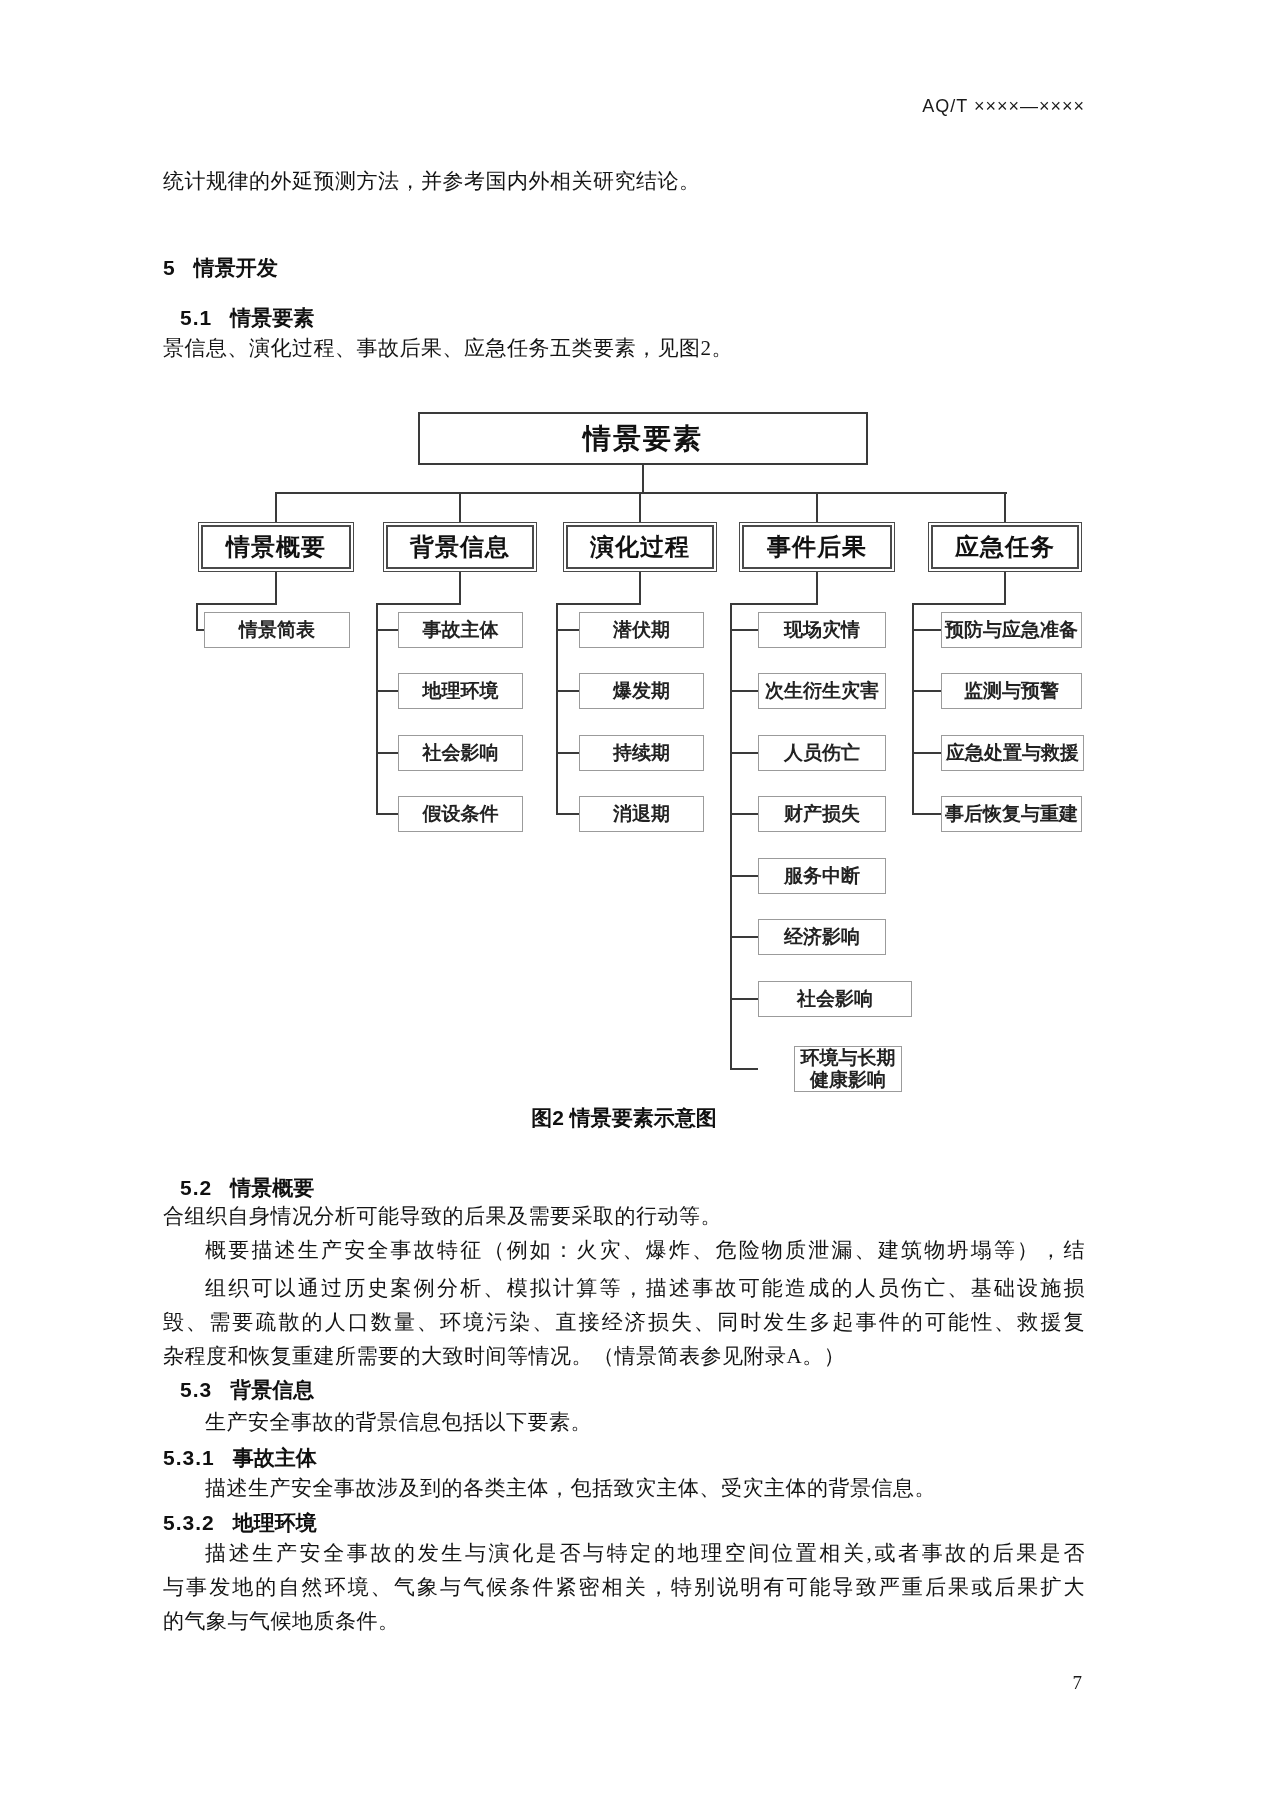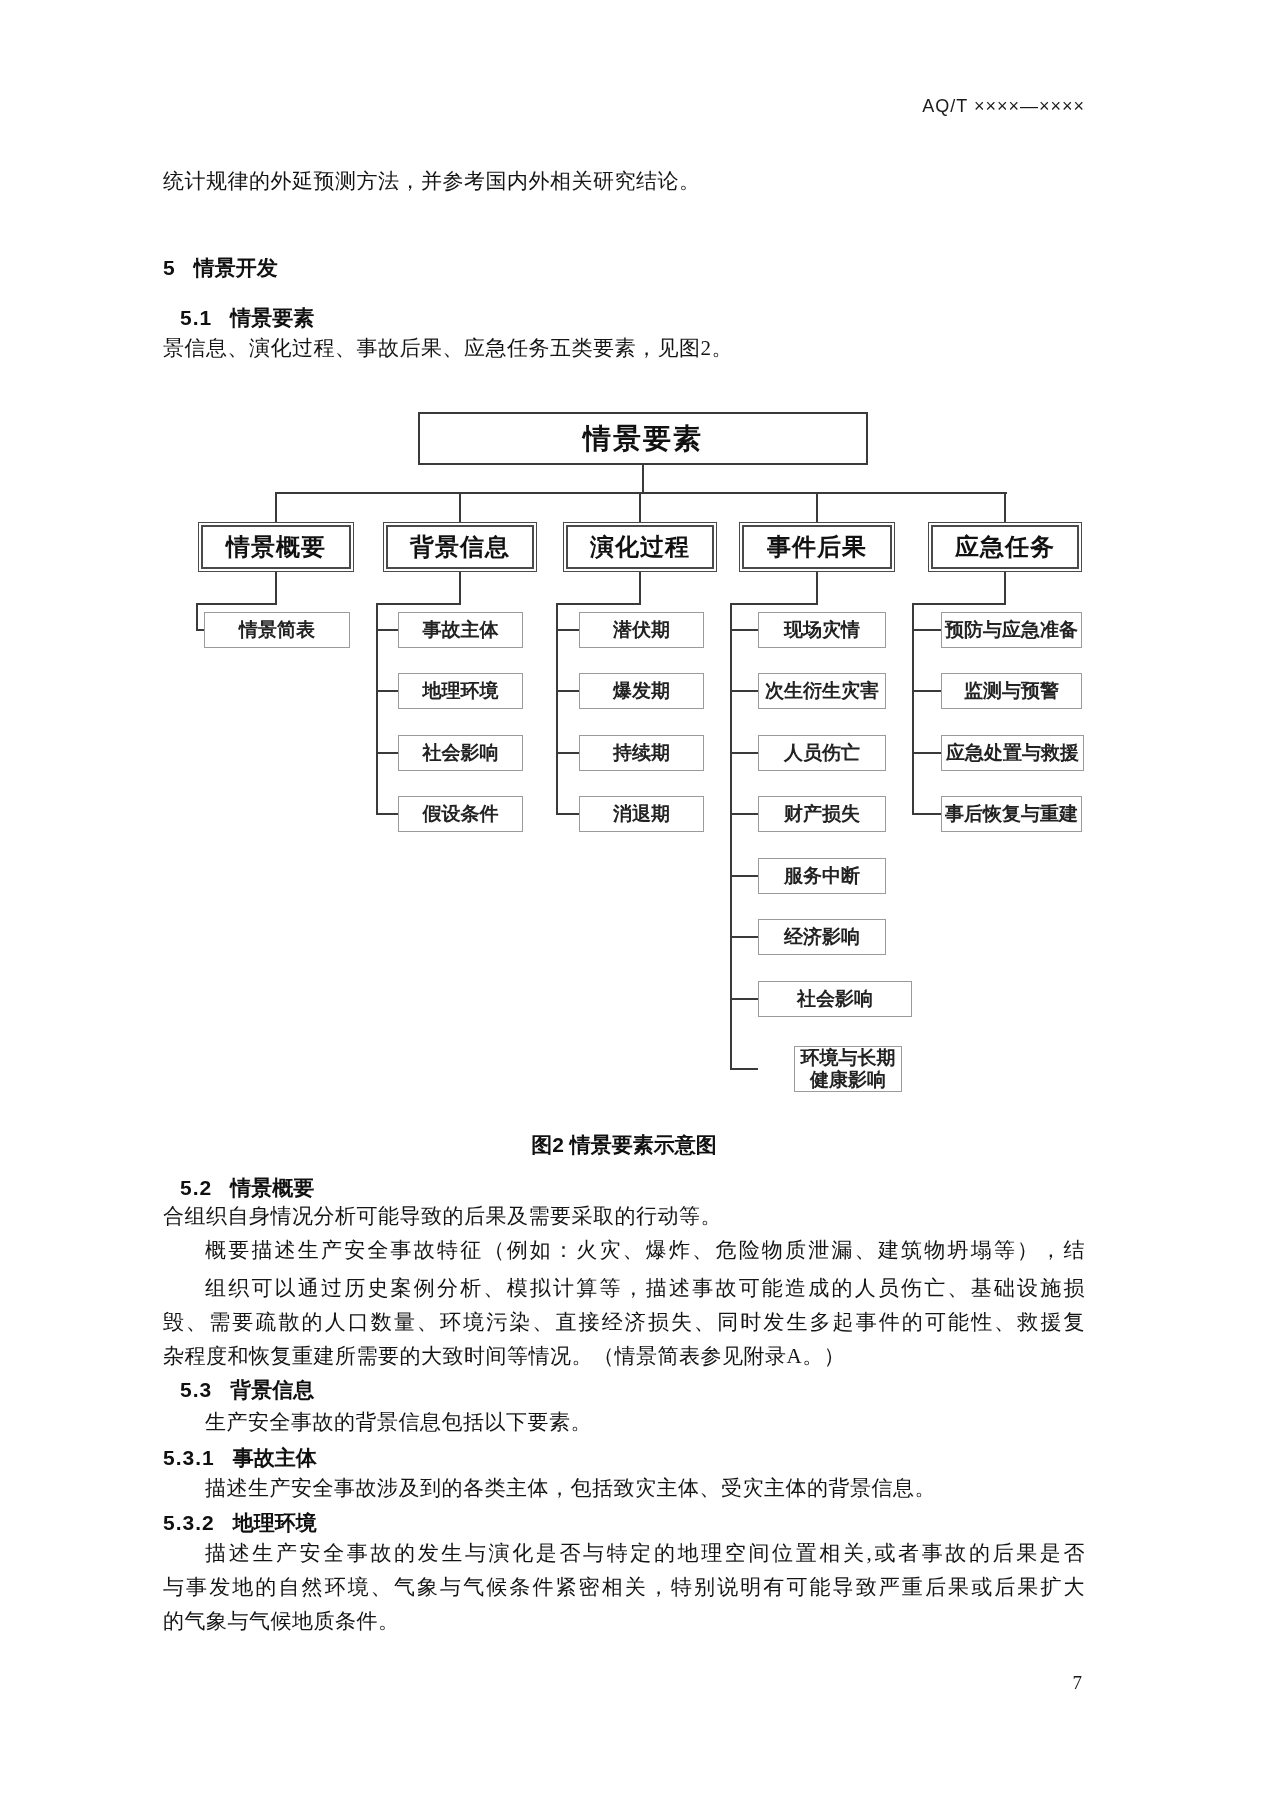--- a/index.html
+++ b/index.html
@@ -14,21 +14,21 @@
   .tline.fill { white-space:normal; text-align:justify; text-align-last:justify; }
   .tline.indent { text-indent:42px; }
   
   .h { position:absolute; font-family:"Liberation Sans","DejaVu Sans",sans-serif;
        font-weight:bold; font-size:21px; color:#101010; white-space:nowrap; }
   .h .num { margin-right:18px; letter-spacing:1px; }
   .hdr { position:absolute; top:96px; right:195px; font-family:"Liberation Sans","DejaVu Sans",sans-serif;
          font-size:18px; font-weight:500; letter-spacing:1px; color:#1a1a1a; }
   .pageno { position:absolute; top:1672px; right:198px; font-size:19px; color:#1a1a1a; }
   .caption { position:absolute; left:163px; width:922px; top:1104px; text-align:center;
-             font-family:"Liberation Sans","DejaVu Sans",sans-serif; font-weight:bold; font-size:21px; color:#101010;margin-top:27px; }
+             font-family:"Liberation Sans","DejaVu Sans",sans-serif; font-weight:bold; font-size:21px; color:#101010; }
   
   .ln { position:absolute; background:#3a3a3a; }
   .rootbox { position:absolute; left:418px; top:412px; width:450px; height:53px; box-sizing:border-box;
              border:2px solid #3a3a3a; background:#fff; display:flex; align-items:center; justify-content:center;
              font-family:"Liberation Sans","DejaVu Sans",sans-serif; font-weight:bold; font-size:28px; color:#111; letter-spacing:2px; }
   .lvl2 { position:absolute; top:522px; height:50px; box-sizing:border-box; background:#fff;
           border:1px solid #4a4a4a; padding:2px; }
   .lvl2 .inner { width:100%; height:100%; box-sizing:border-box; border:2px solid #4a4a4a;
           display:flex; align-items:center; justify-content:center;
           font-family:"Liberation Sans","DejaVu Sans",sans-serif; font-weight:bold; font-size:24px; color:#111; letter-spacing:1px; }

